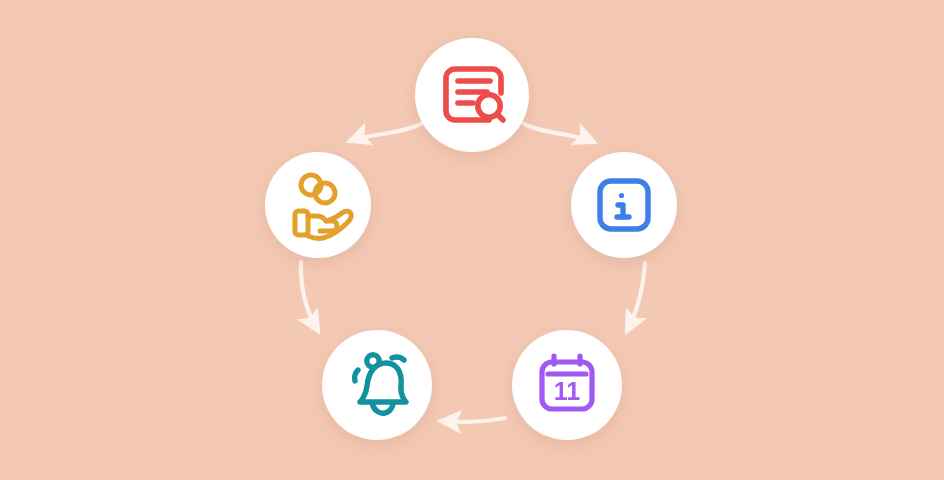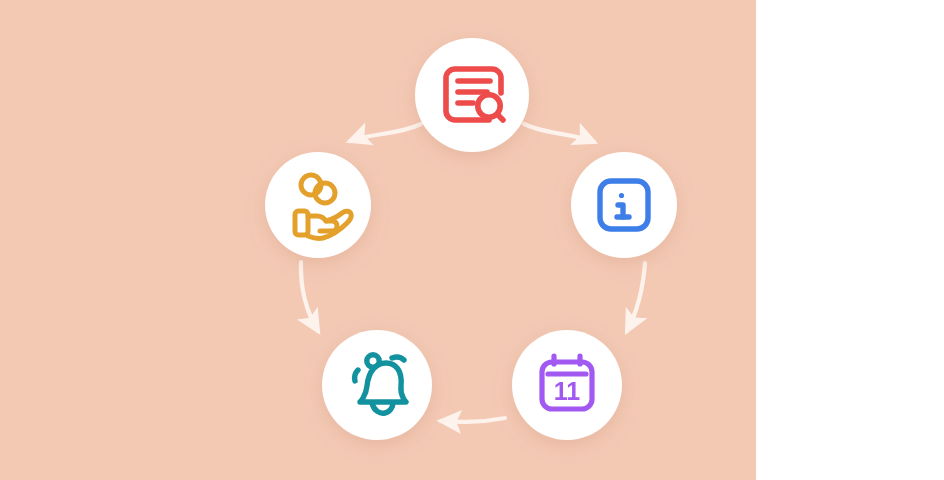--- a/index.html
+++ b/index.html
@@ -8,21 +8,21 @@
     padding: 0;
   }
   body {
     width: 944px;
     height: 480px;
     overflow: hidden;
     font-family: "Liberation Sans", sans-serif;
   }
   #diagram-root {
     position: relative;
-    width: 756px;
+    width: 944px;
     height: 480px;
     background: #f3c9b4;
   }
   #diagram-svg {
     position: absolute;
     top: 0;
     left: 0;
     width: 944px;
     height: 480px;
     display: block;

